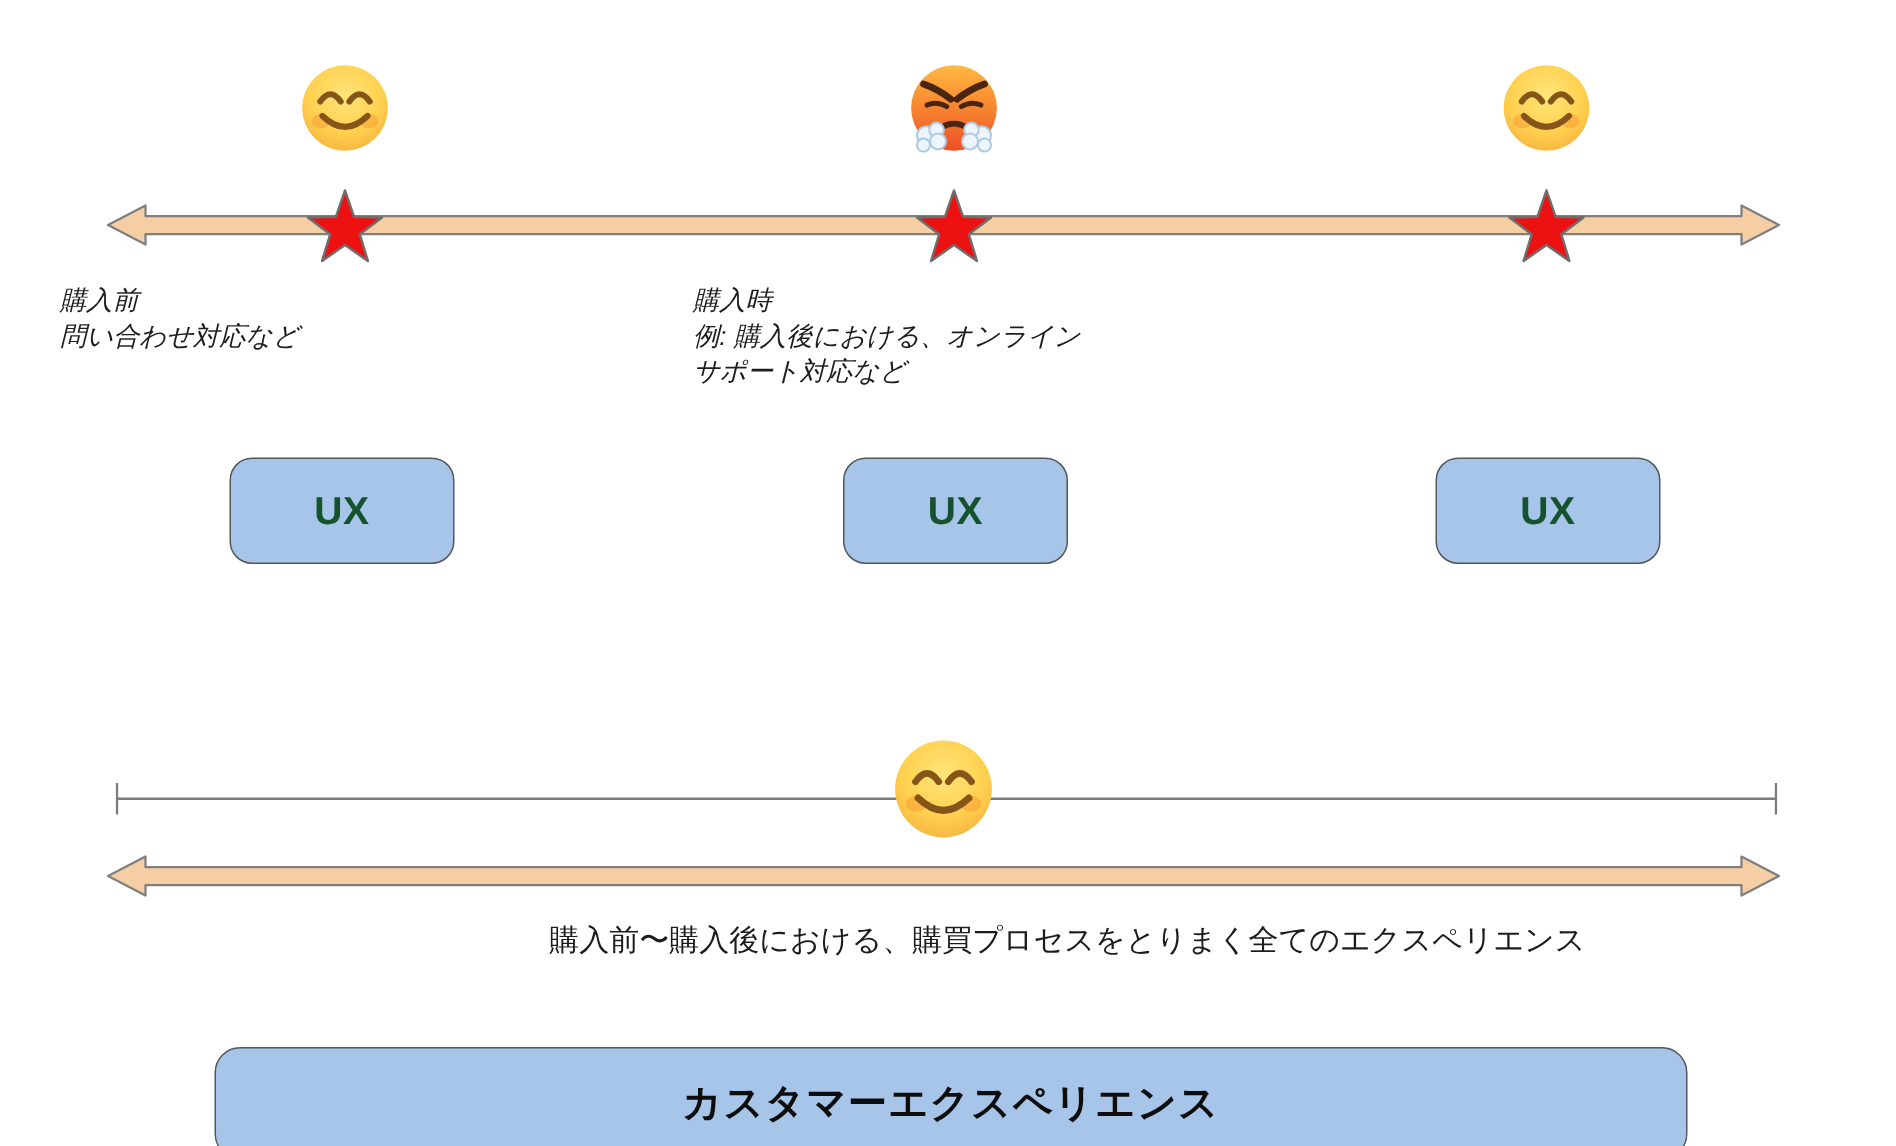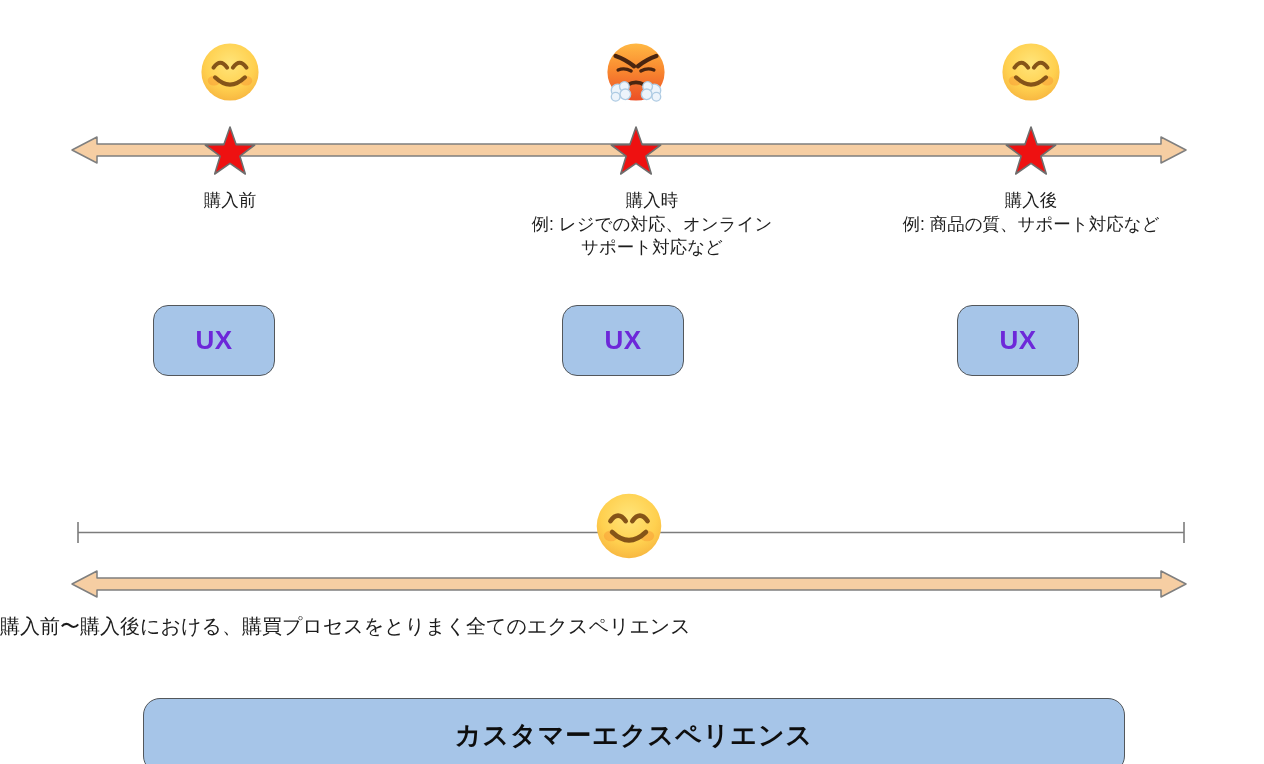--- a/index.html
+++ b/index.html
@@ -32,59 +32,59 @@
   .star svg { width: 100%; height: 100%; }
   .star-col1 { left: 202px; }
   .star-col2 { left: 608px; }
   .star-col3 { left: 1003px; }
 
   
   .label-block {
     position: absolute;
     top: 189px;
     width: 380px;
-    text-align: center;
     color: #1d1d1d;
     font-size: 17.5px;
     line-height: 23.5px;
+    font-style: italic;
   }
   .label-col1 { left: 40px; }
   .label-col2 { left: 462px; }
   .label-col3 { left: 841px; }
 
   
   .ux-box {
     position: absolute;
     top: 305px;
-    width: 122px;
+    width: 150px;
     height: 71px;
     border: 1.6px solid #53575b;
     border-radius: 15px;
     display: flex;
     align-items: center;
     justify-content: center;
     font-weight: bold;
     font-size: 26px;
-    color: #6d28d9;
+    color: #14532d;
     letter-spacing: 0.5px;
   }
   .ux-col1 { left: 153px; }
   .ux-col2 { left: 562px; }
   .ux-col3 { left: 957px; }
 
   
   .bracket-svg { position: absolute; left: 77px; top: 520px; width: 1108px; height: 25px; }
 
   
   .caption {
     position: absolute;
     top: 613px;
     left: 0;
     width: 1057px;
-    text-align: left;
+    text-align: right;
     font-size: 20px;
     color: #1c1c1c;
   }
 
   
   .cx-box {
     position: absolute;
     left: 143px;
     top: 665px;
     width: 982px;
@@ -136,20 +136,21 @@
       <path d="M16.5,37.5 Q32,52.5 47.5,37.5" stroke="#855418" stroke-width="4.2" fill="none" stroke-linecap="round"></path>
     </svg>
   </div>
   <div class="star star-col1">
     <svg viewBox="0 0 56 56">
       <polygon points="28,4 34.1,21.6 52.7,22 37.9,33.2 43.3,51 28,40.4 12.7,51 18.1,33.2 3.3,22 21.9,21.6" stroke-width="1.6" stroke-linejoin="round" fill="#EE1111" stroke="#6E6E6E"></polygon>
     </svg>
   </div>
   <div class="label-block label-col1">
     <div>購入前</div>
+    <div>問い合わせ対応など</div>
   </div>
   <div class="ux-box ux-col1" style="background-color: rgb(166, 197, 232); border-color: rgb(83, 87, 91);">UX</div>
 
   <div class="emoji emoji-col2">
     <svg viewBox="0 0 64 64">
       <circle cx="32" cy="32" r="29.5" fill="url(#gradAngry)"></circle>
       <path d="M11,15.5 Q21,19 30,26" stroke="#4A2510" stroke-width="4.6" fill="none" stroke-linecap="round"></path>
       <path d="M53,15.5 Q43,19 34,26" stroke="#4A2510" stroke-width="4.6" fill="none" stroke-linecap="round"></path>
       <path d="M13.5,30 Q20,27 27,31" stroke="#4A2510" stroke-width="3.4" fill="none" stroke-linecap="round"></path>
       <path d="M50.5,30 Q44,27 37,31" stroke="#4A2510" stroke-width="3.4" fill="none" stroke-linecap="round"></path>
@@ -166,44 +167,40 @@
       </g>
     </svg>
   </div>
   <div class="star star-col2">
     <svg viewBox="0 0 56 56">
       <polygon points="28,4 34.1,21.6 52.7,22 37.9,33.2 43.3,51 28,40.4 12.7,51 18.1,33.2 3.3,22 21.9,21.6" stroke-width="1.6" stroke-linejoin="round" fill="#EE1111" stroke="#6E6E6E"></polygon>
     </svg>
   </div>
   <div class="label-block label-col2">
     <div>購入時</div>
-    <div>例: レジでの対応、オンライン</div>
+    <div>例: 購入後における、オンライン</div>
     <div>サポート対応など</div>
   </div>
   <div class="ux-box ux-col2" style="background-color: rgb(166, 197, 232); border-color: rgb(83, 87, 91);">UX</div>
 
   <div class="emoji emoji-col3">
     <svg viewBox="0 0 64 64">
       <circle cx="32" cy="32" r="29.5" fill="url(#gradSmile)"></circle>
       <ellipse cx="15.5" cy="41" rx="6.5" ry="5" fill="#F79A33" opacity="0.5"></ellipse>
       <ellipse cx="48.5" cy="41" rx="6.5" ry="5" fill="#F79A33" opacity="0.5"></ellipse>
       <path d="M15,27.5 Q22,17.5 29,27.5" stroke="#855418" stroke-width="4.2" fill="none" stroke-linecap="round"></path>
       <path d="M35,27.5 Q42,17.5 49,27.5" stroke="#855418" stroke-width="4.2" fill="none" stroke-linecap="round"></path>
       <path d="M16.5,37.5 Q32,52.5 47.5,37.5" stroke="#855418" stroke-width="4.2" fill="none" stroke-linecap="round"></path>
     </svg>
   </div>
   <div class="star star-col3">
     <svg viewBox="0 0 56 56">
       <polygon points="28,4 34.1,21.6 52.7,22 37.9,33.2 43.3,51 28,40.4 12.7,51 18.1,33.2 3.3,22 21.9,21.6" stroke-width="1.6" stroke-linejoin="round" fill="#EE1111" stroke="#6E6E6E"></polygon>
     </svg>
   </div>
-  <div class="label-block label-col3">
-    <div>購入後</div>
-    <div>例: 商品の質、サポート対応など</div>
-  </div>
   <div class="ux-box ux-col3" style="background-color: rgb(166, 197, 232); border-color: rgb(83, 87, 91);">UX</div>
 
   <svg class="bracket-svg" viewBox="0 0 1108 25" preserveAspectRatio="none">
     <g fill="none" stroke-width="1.6" stroke="#7C7C7C">
       <line x1="1" y1="12.5" x2="1107" y2="12.5"></line>
       <line x1="1" y1="2" x2="1" y2="23"></line>
       <line x1="1107" y1="2" x2="1107" y2="23"></line>
     </g>
   </svg>
 

